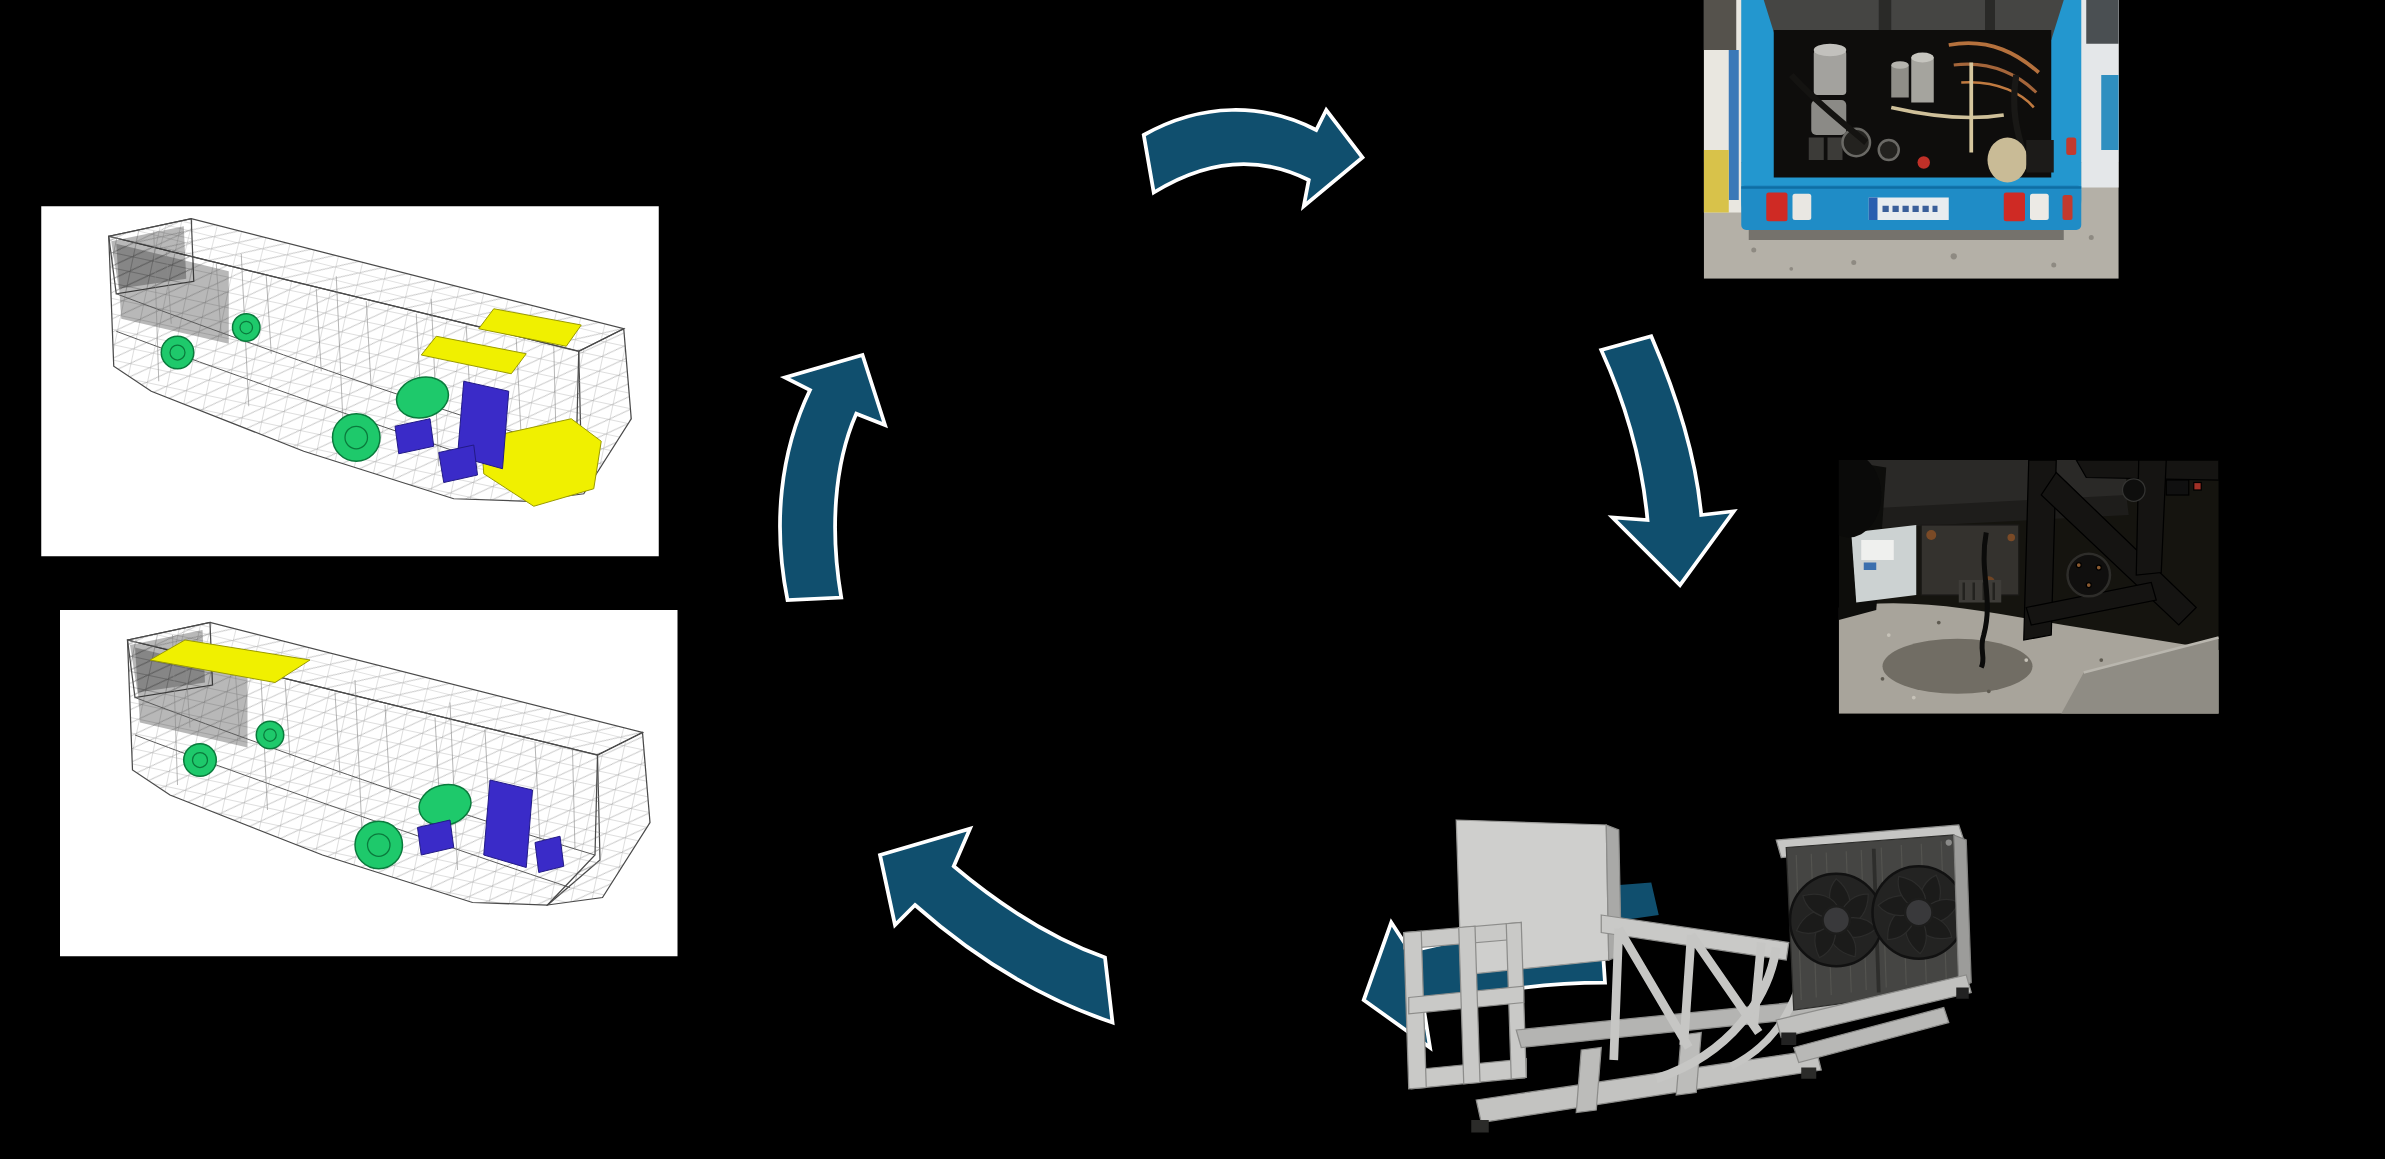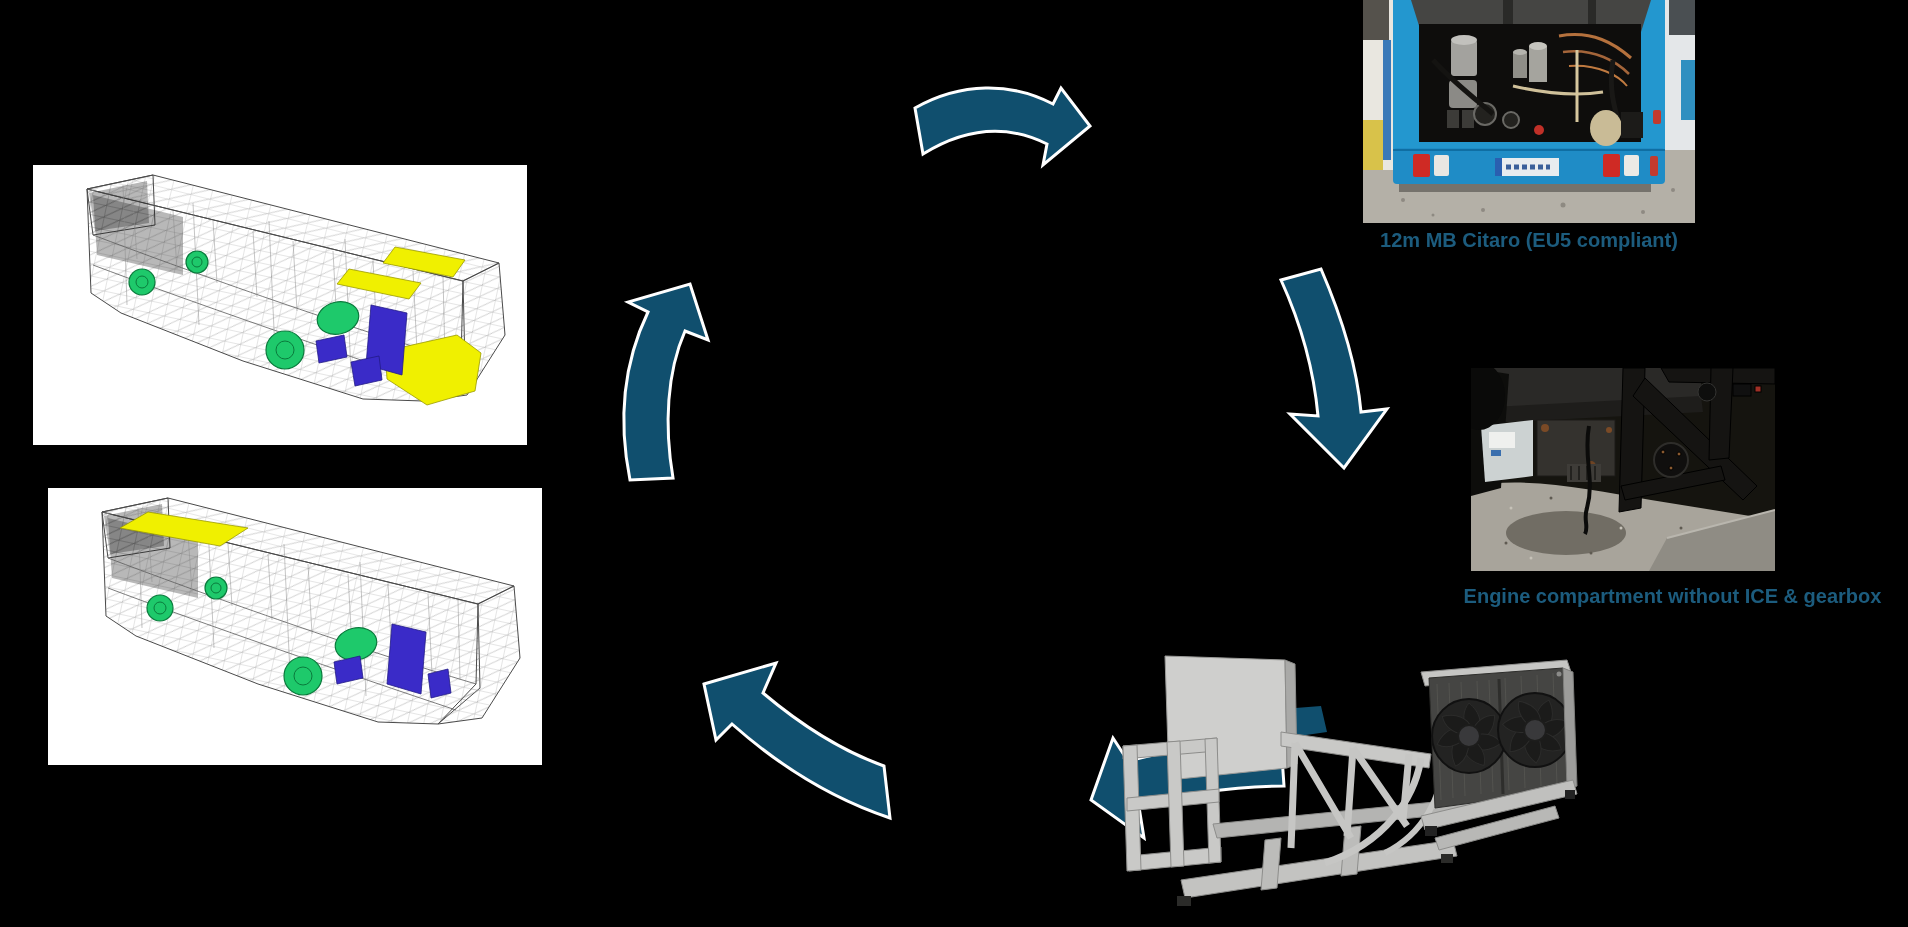--- a/index.html
+++ b/index.html
@@ -171,21 +171,20 @@
           <rect x="290" y="110" width="8" height="14" rx="2" fill="#c23a2e"></rect>
       </g>
       <g>
         <rect x="132" y="158" width="64" height="18" fill="#e8ecef"></rect>
           <rect x="132" y="158" width="7" height="18" fill="#2a5fb0"></rect>
         <path d="M143,167 h44" stroke="#3a5f9a" stroke-width="5" stroke-dasharray="5 3"></path>
       </g>
       <rect x="36" y="184" width="252" height="8" fill="#000" opacity="0.35"></rect>
     </svg>
   </figure>
-  <figcaption class="abs caption" style="left:1363px;top:228px;width:332px;">12m MB Citaro (EU5 compliant)</figcaption>
 
   <figure class="abs photo" style="left:1471px;top:368px;width:304px;height:203px;margin:0;">
     <svg width="304" height="203" viewBox="0 0 304 203">
       <rect width="304" height="203" fill="#15140f"></rect>
       <path d="M0,118 C60,108 120,122 180,132 L304,152 V203 H0 Z" fill="#a8a49b"></path>
       <ellipse cx="95" cy="165" rx="60" ry="22" fill="#716d64"></ellipse>
       <g fill="#c6c2b8">
           <circle cx="40" cy="140" r="1.5"></circle>
           <circle cx="150" cy="160" r="1.5"></circle>
           <circle cx="230" cy="175" r="1.5"></circle>
@@ -225,21 +224,20 @@
           <circle cx="200" cy="100" r="2" fill="#8a5a30"></circle>
         <circle cx="236" cy="24" r="9" fill="#0e0e0d" stroke="#343432"></circle>
         <rect x="262" y="16" width="18" height="12" fill="#101010"></rect>
           <rect x="284" y="18" width="6" height="6" fill="#a03026"></rect>
       </g>
       <polygon points="196,170 304,142 304,203 178,203" fill="#8f8c84"></polygon>
       <path d="M196,170 L304,142" stroke="#b9b6ae" stroke-width="2"></path>
       <ellipse cx="8" cy="28" rx="26" ry="34" fill="#0a0a09"></ellipse>
     </svg>
   </figure>
-  <figcaption class="abs caption" style="left:1455px;top:584px;width:435px;">Engine compartment without ICE &amp; gearbox</figcaption>
 
   <div class="abs cadrender" style="left:1085px;top:648px;width:545px;height:265px;">
     <svg width="545" height="265" viewBox="0 0 545 265">
       <defs>
         <g id="fanblade">
             <path d="M0,-33 C11,-24 14,-12 8,-3 L-2,-5 C-7,-16 -6,-26 0,-33 Z" fill="#1b1b1a" stroke="#2c2c2b" stroke-width="1"></path>
           </g>
       </defs>
 
       <polygon points="108,68 236,58 242,84 200,90 200,118 180,120 180,92 112,98" fill="var(--arrow-fill,#104f6e)"></polygon>

